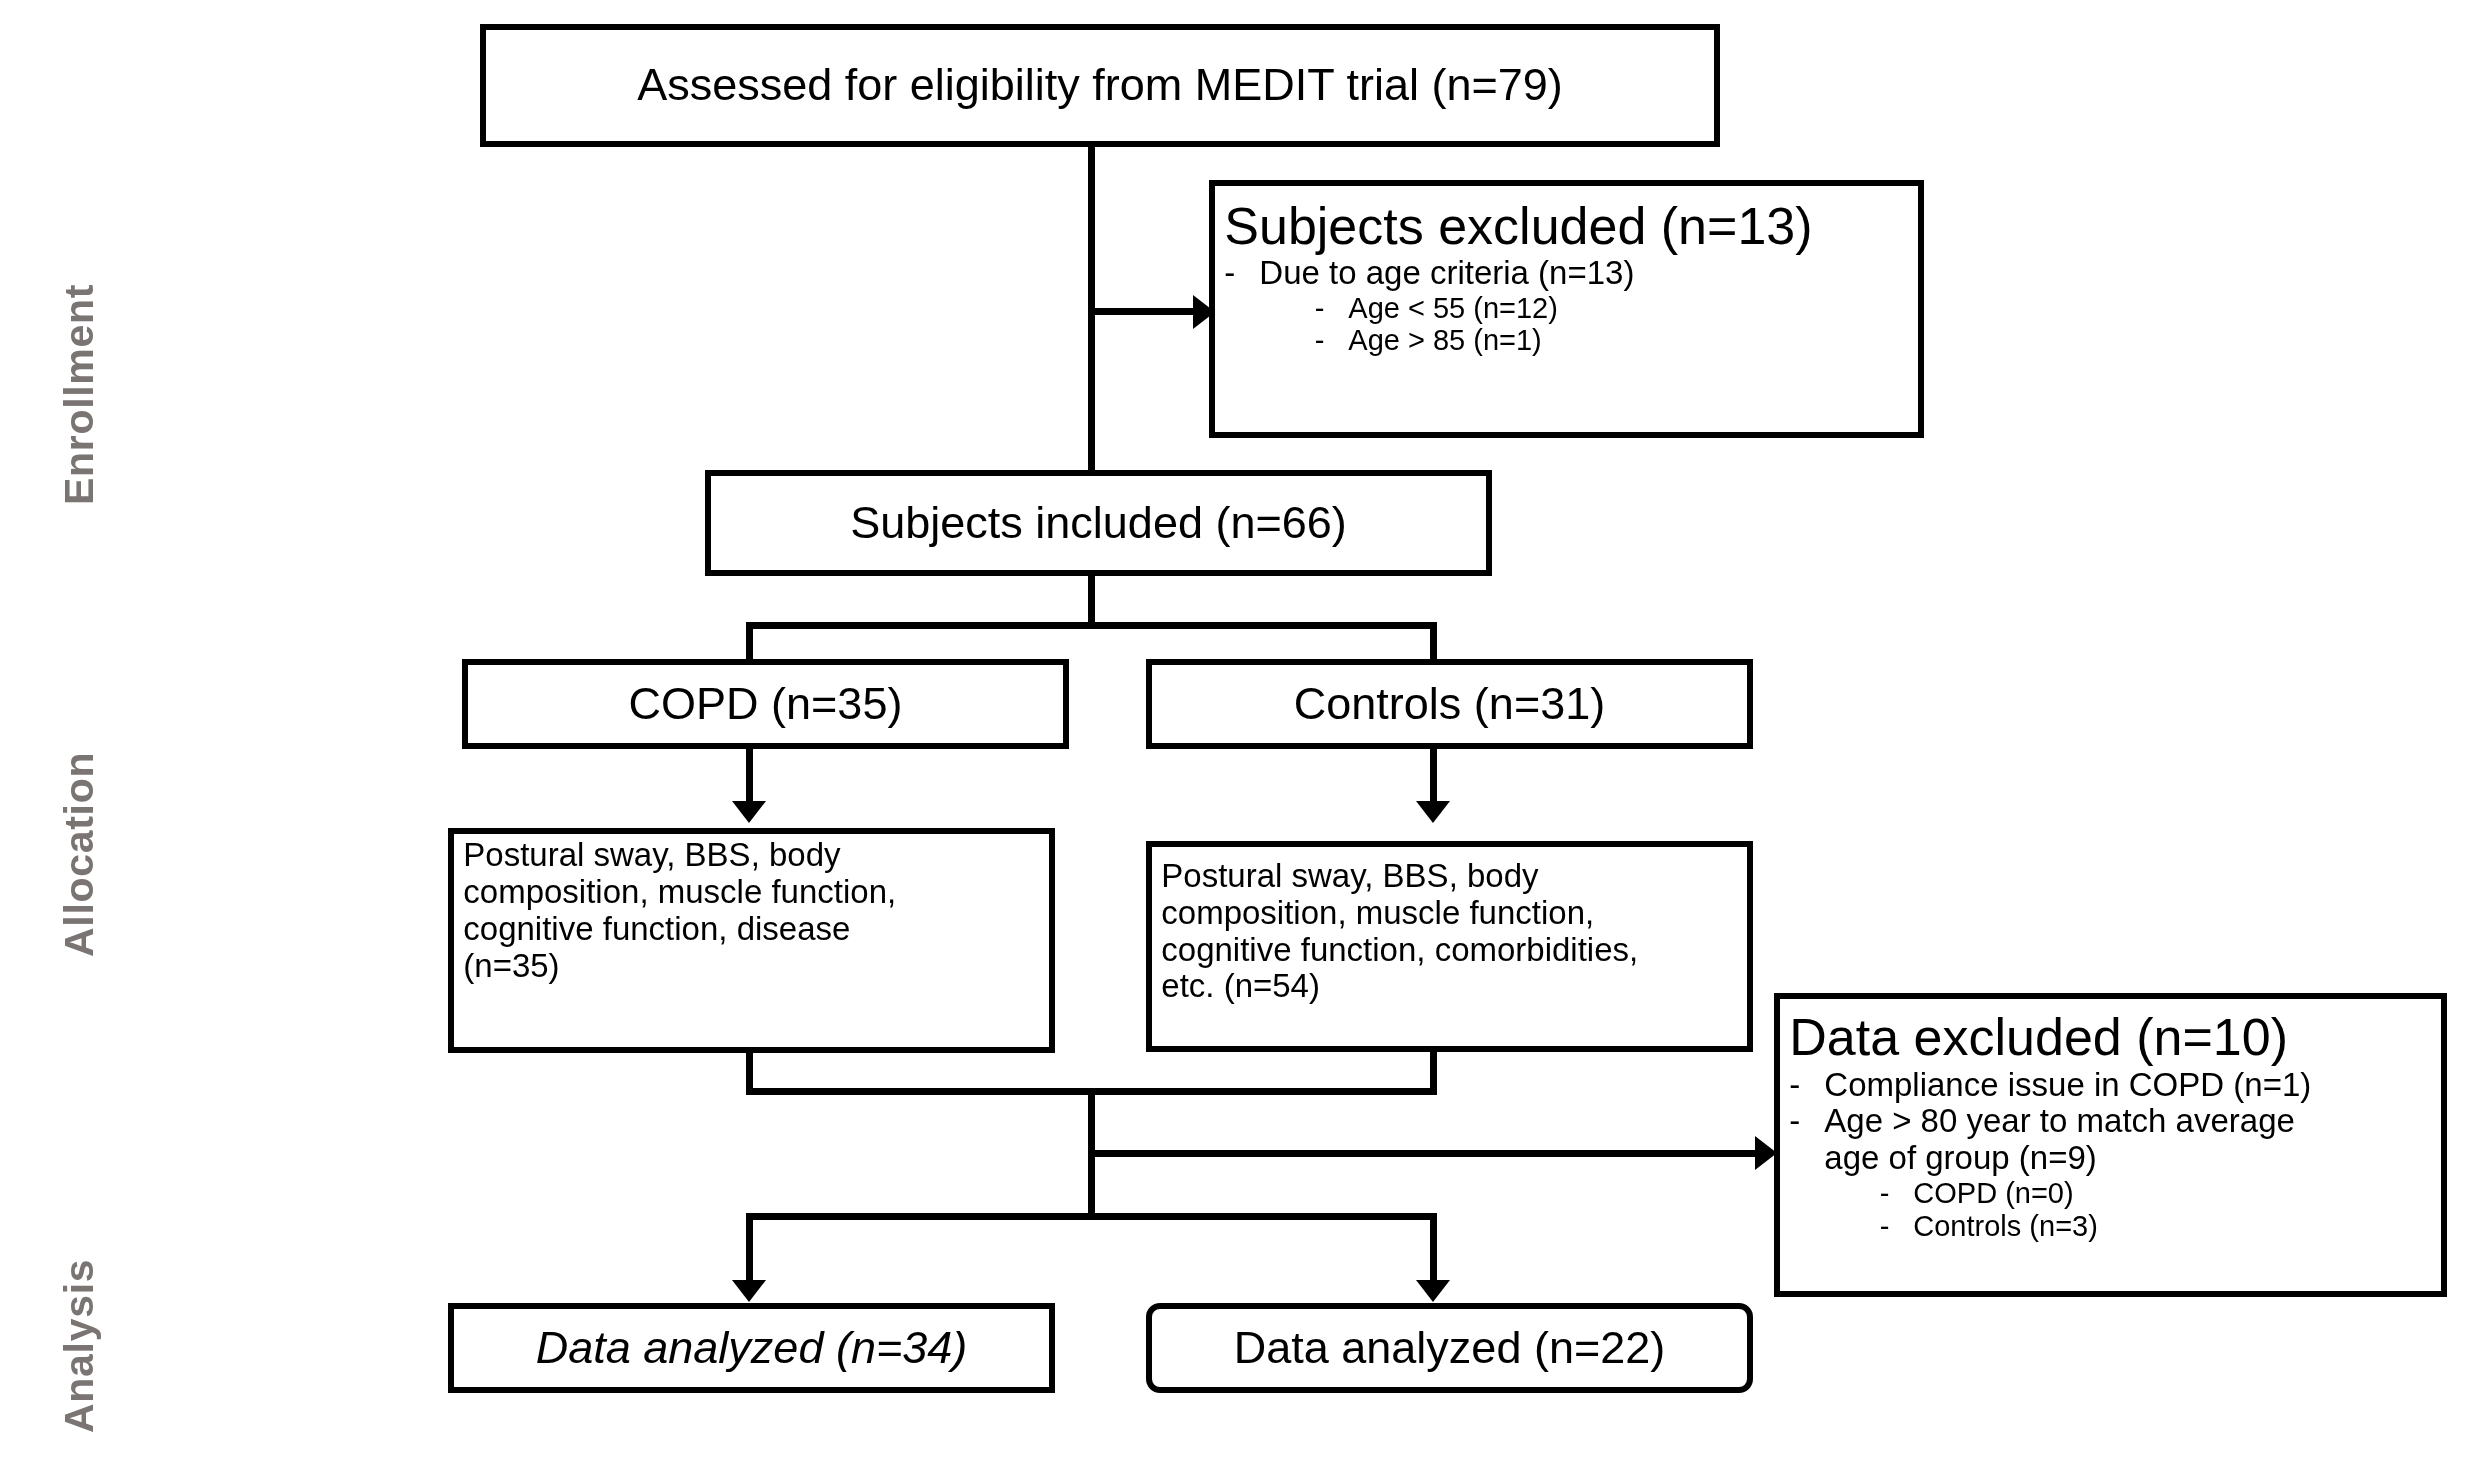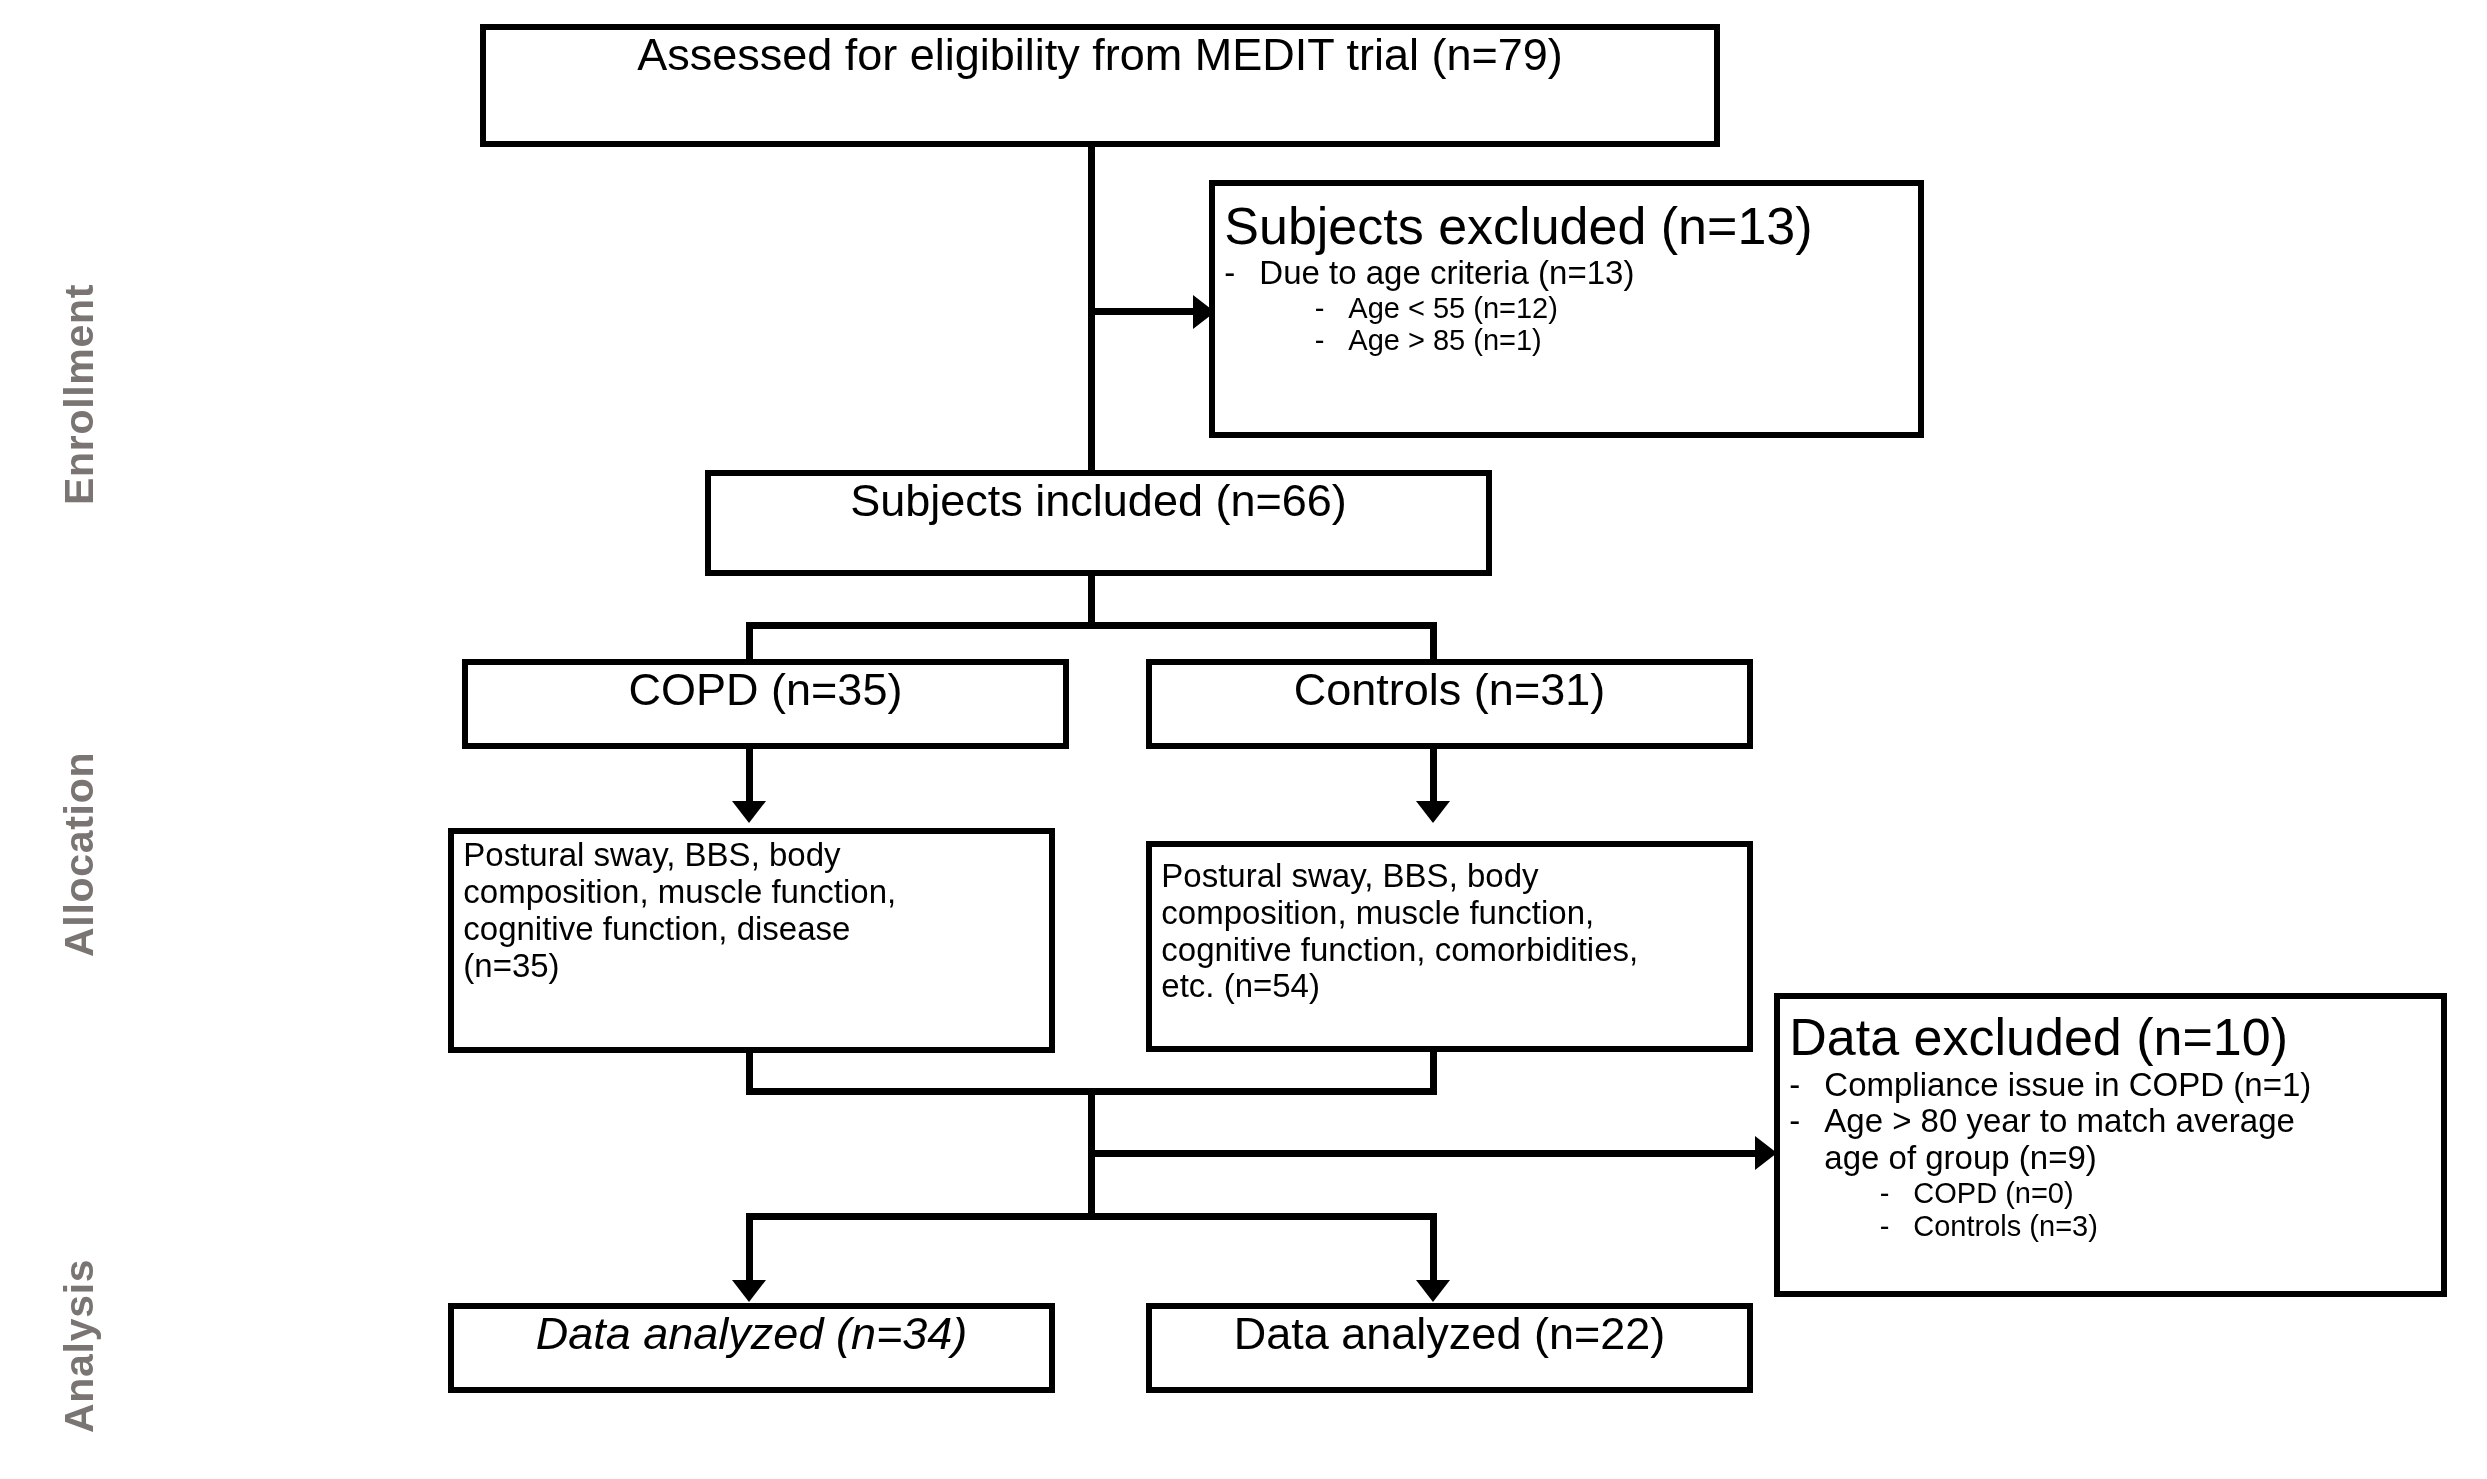--- a/index.html
+++ b/index.html
@@ -34,20 +34,21 @@
     line-height: 1;
   }
 
   
   .box {
     position: absolute;
     box-sizing: border-box;
     background: #ffffff;
     border: 6px solid #000000;
     display: flex;
+    align-items: center;
     color: #000000;
     line-height: 1.12;
   }
   .box.center {
     justify-content: center;
     text-align: center;
   }
   .box.topleft {
     align-items: flex-start;
     justify-content: flex-start;
@@ -218,18 +219,18 @@
           <span class="btext">Controls (n=3)</span>
         </li>
       </ul>
     </div>
   </div>
 
   <div class="box center t-big" style="left:448px; top:1303px; width:607px; height:90px;font-style:italic;">
     <div class="inner">Data analyzed (n=34)</div>
   </div>
 
-  <div class="box center t-big" style="left:1146px; top:1303px; width:607px; height:90px;">
+  <div class="box center t-big" style="left:1146px; top:1303px; width:607px; height:90px;border-radius:14px;">
     <div class="inner">Data analyzed (n=22)</div>
   </div>
 
 </div>
 
 
 </body></html>

